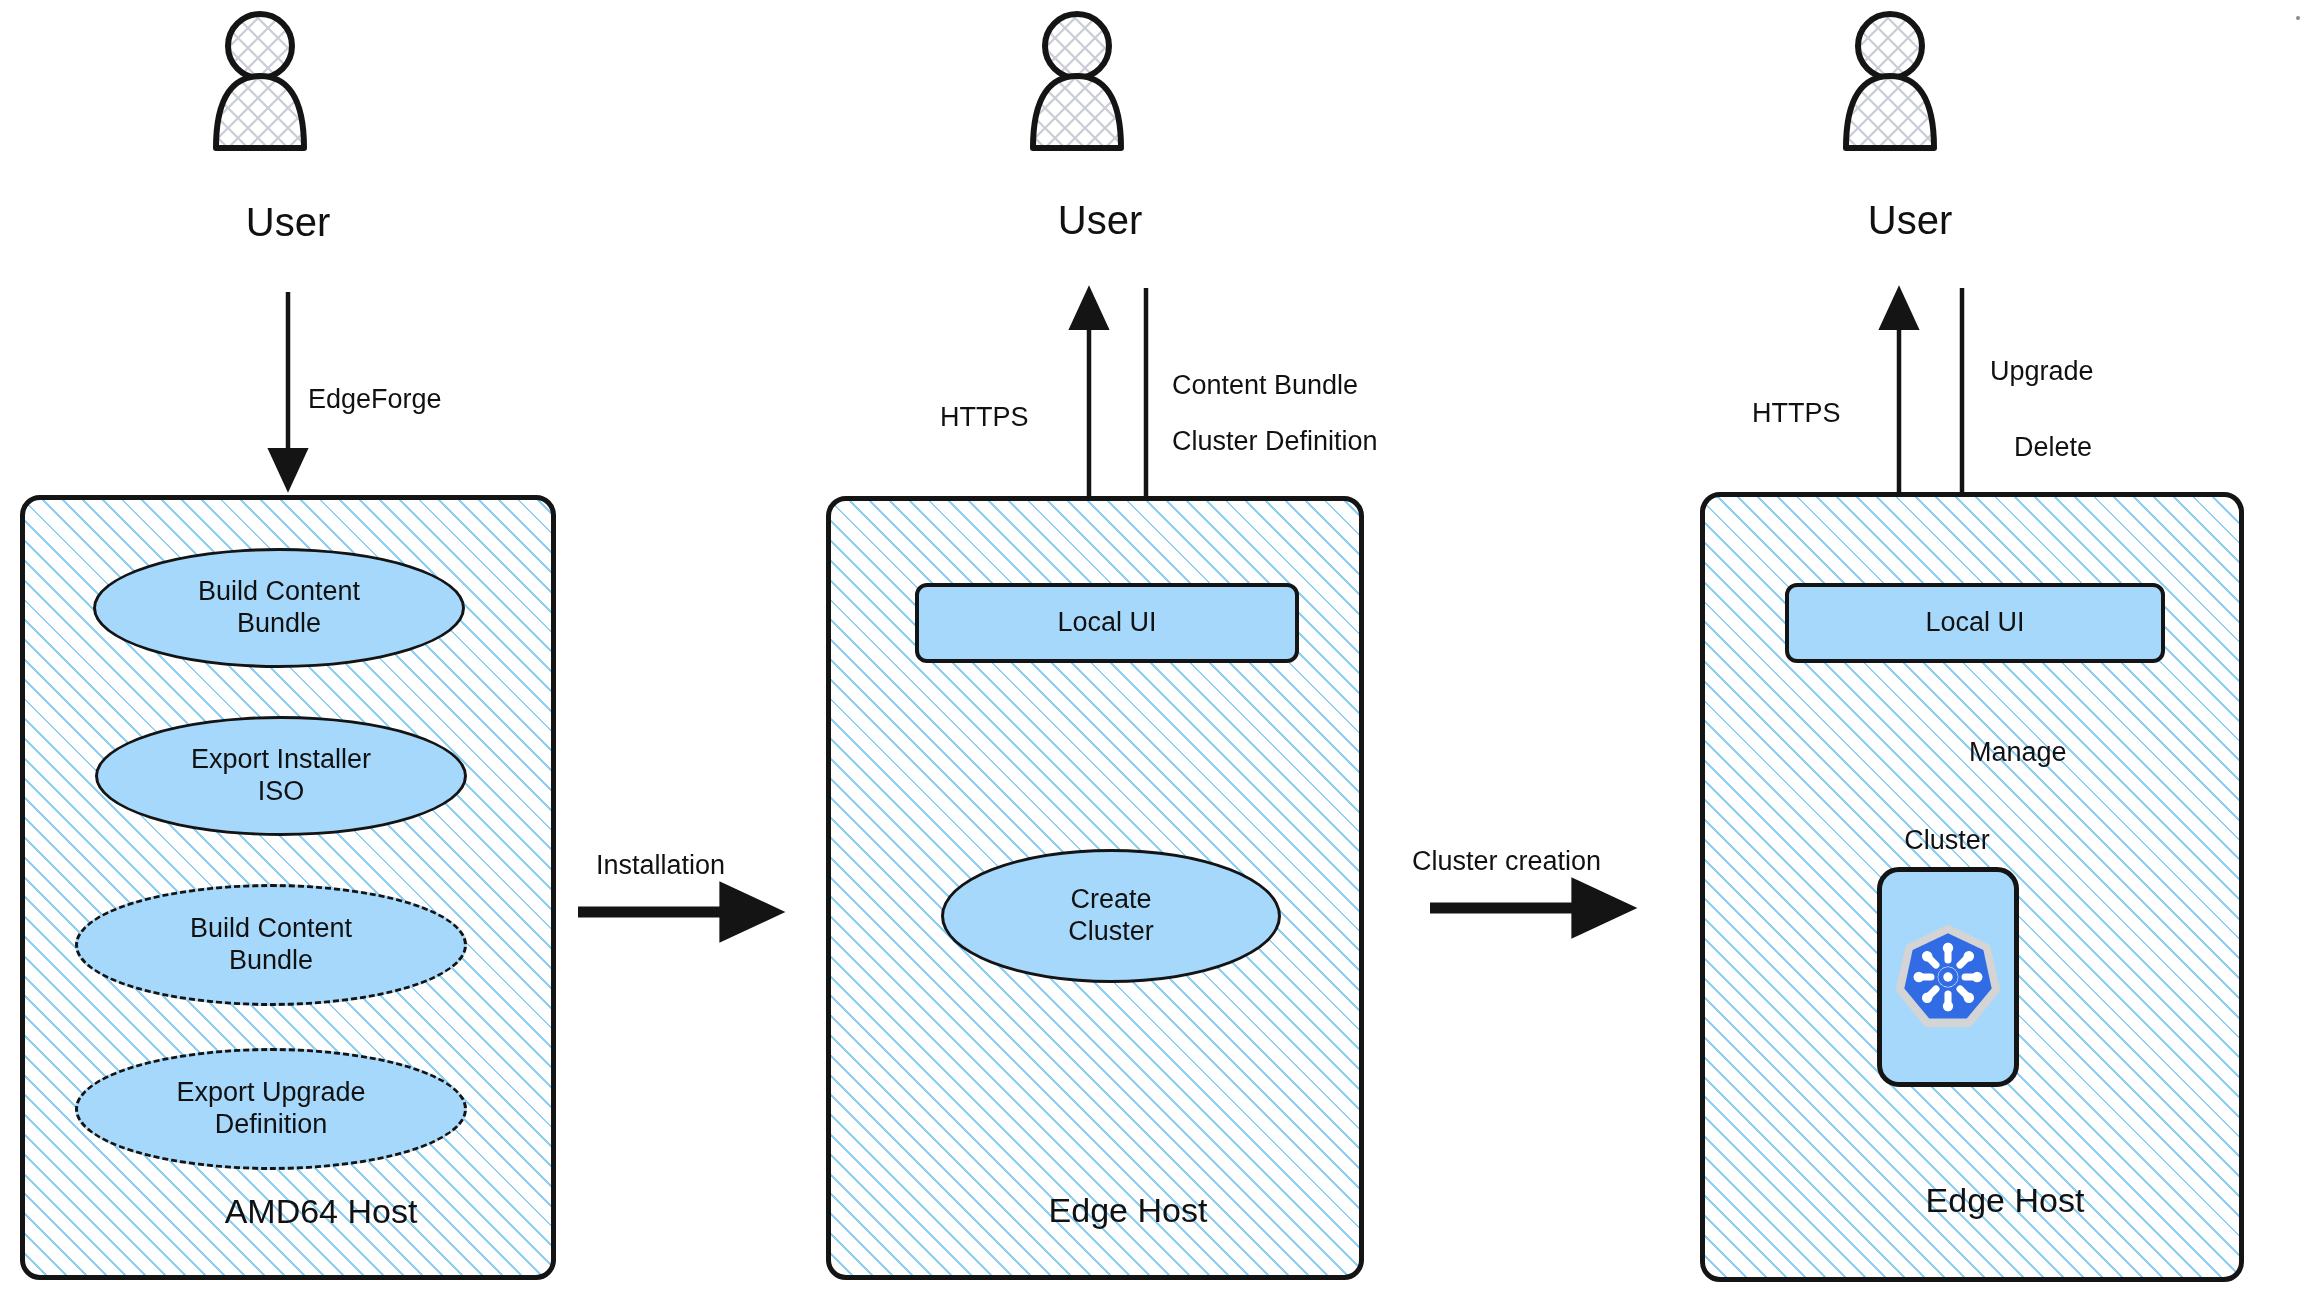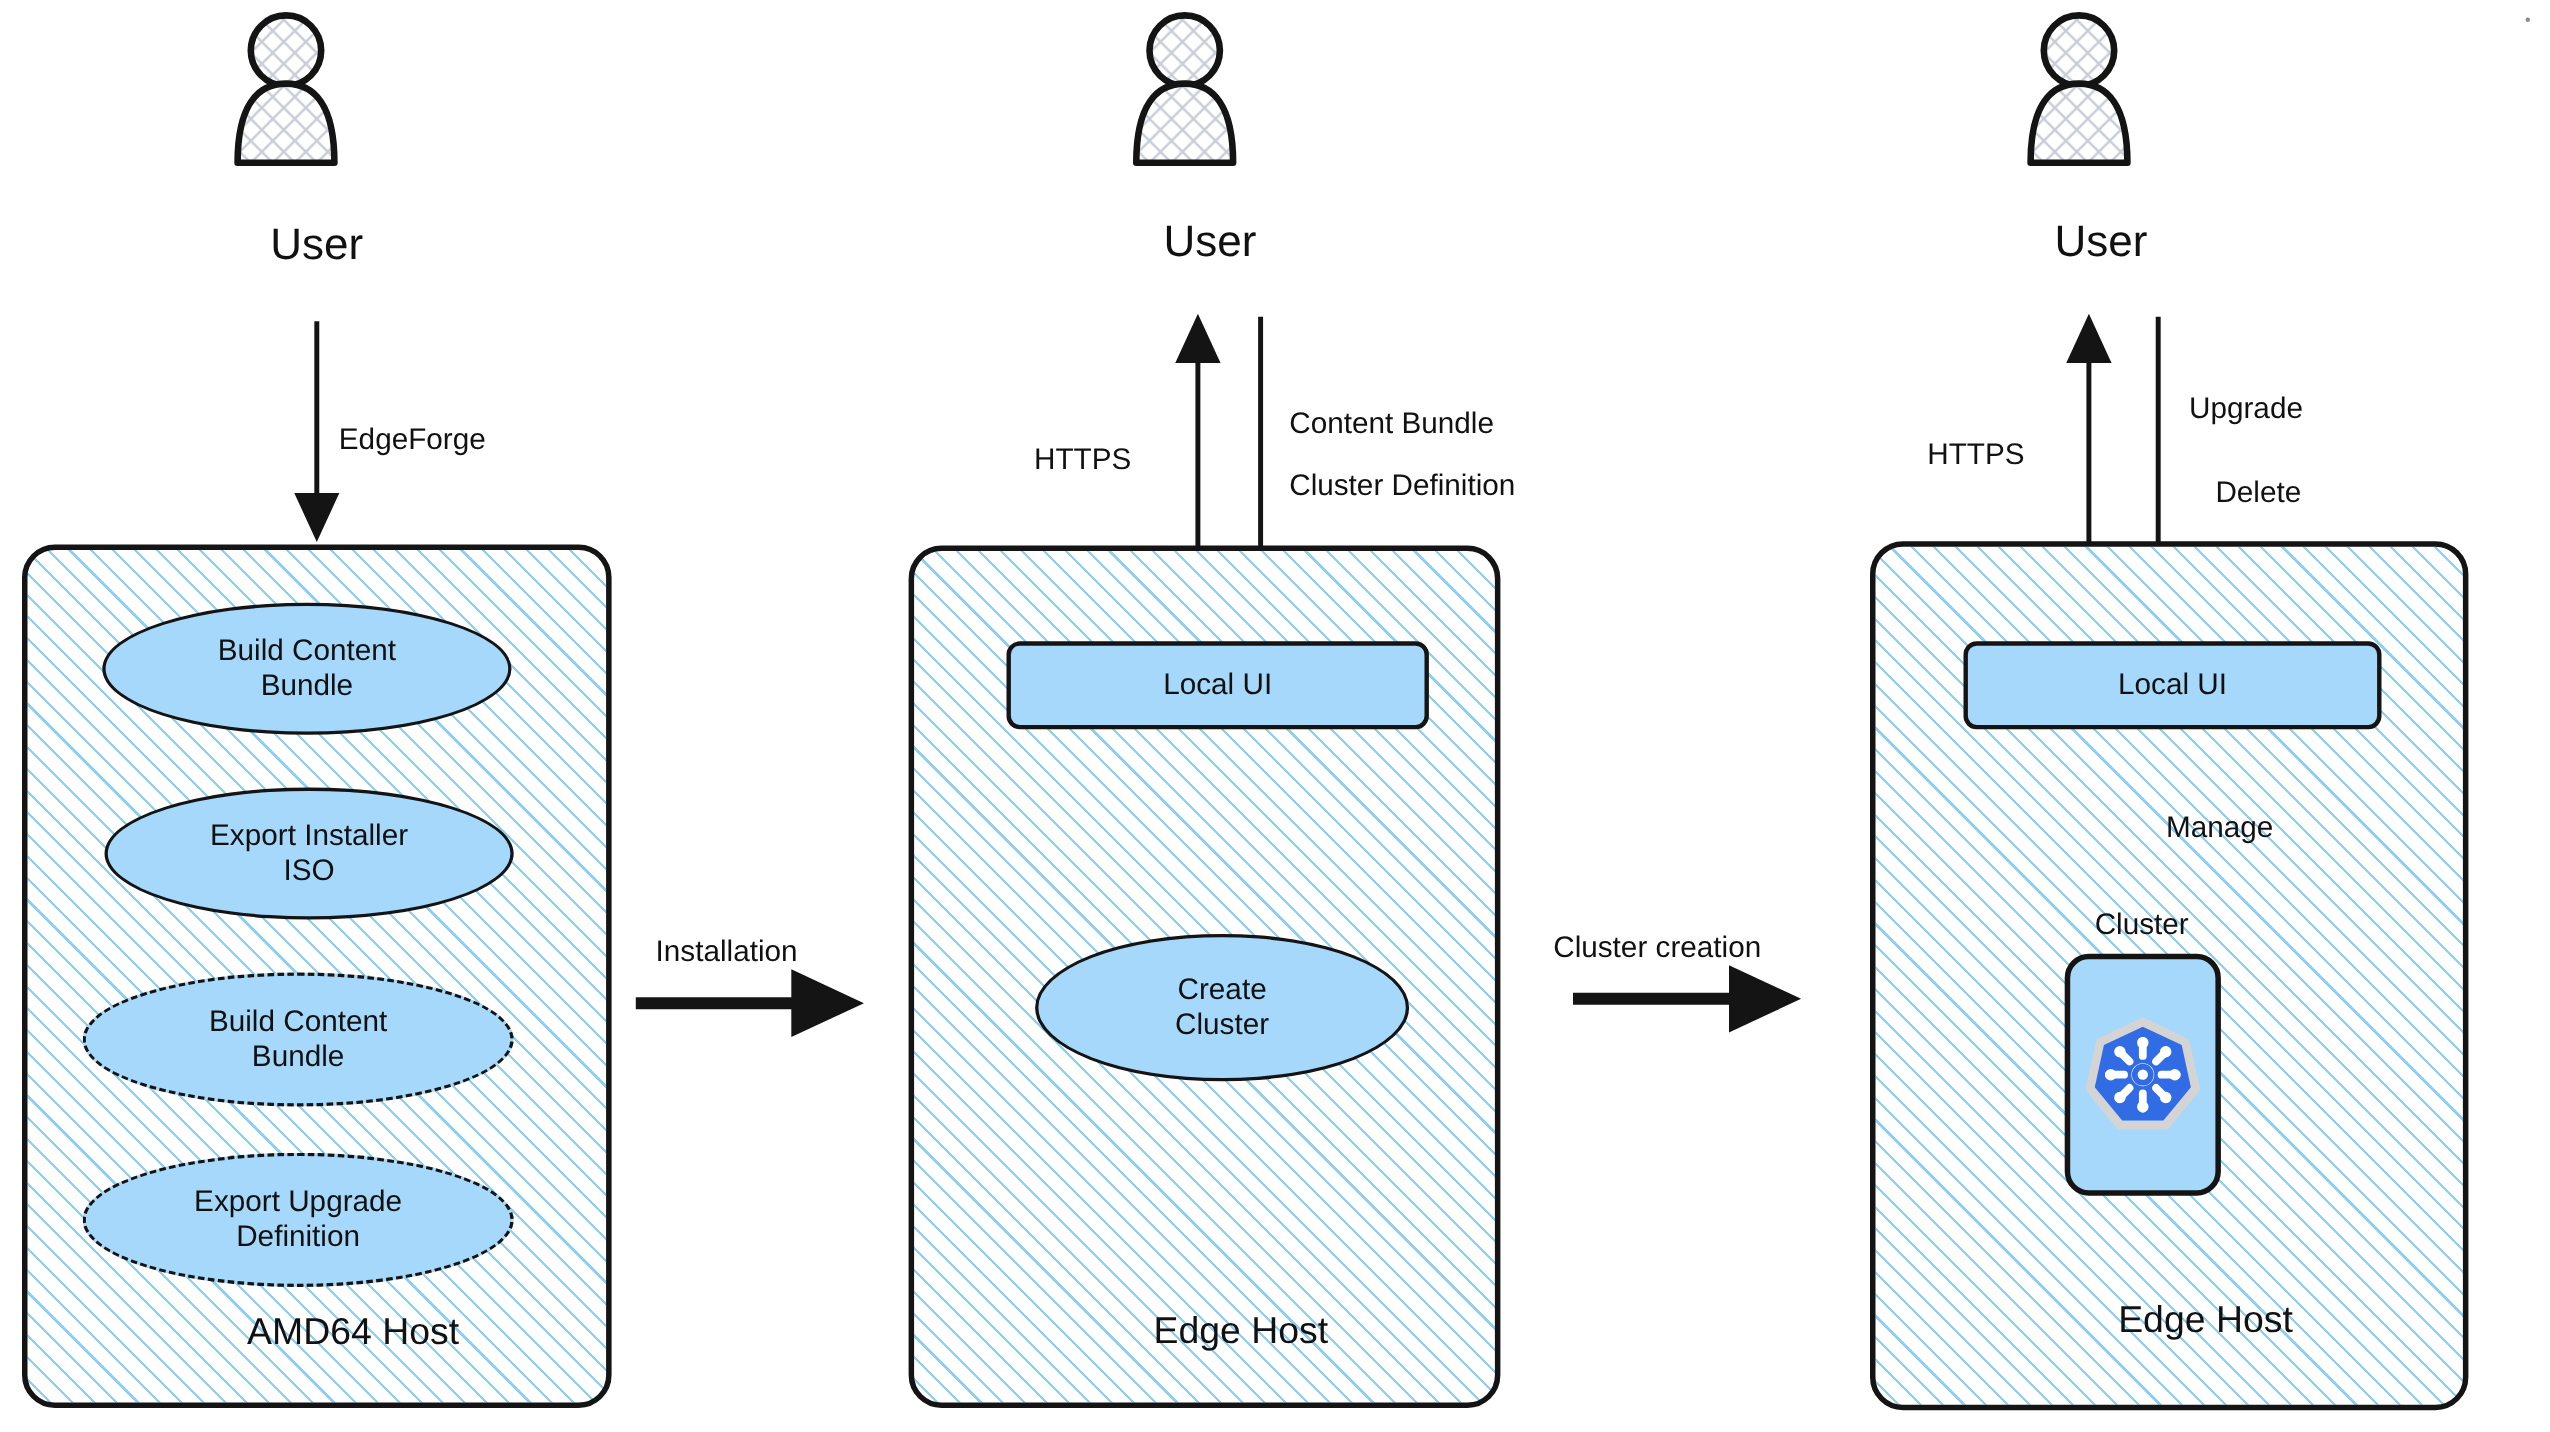--- a/index.html
+++ b/index.html
@@ -19,21 +19,21 @@
   .small-label{font-size:27px;text-align:center;}
 
   
   .actor{position:absolute;width:160px;height:150px;}
   .actor svg{display:block;width:160px;height:150px;}
 
   
   .host{
     position:absolute;
     border:5px solid #141414;
-    border-radius:30px;
+    border-radius:20px;
     box-sizing:border-box;
     background-color:#ffffff;
     background-image:repeating-linear-gradient(
         45deg,
         #8ecff5 0px, #8ecff5 2px,
         rgba(255,255,255,0) 2px, rgba(255,255,255,0) 14px);
   }
 
   
   .ellipse{

